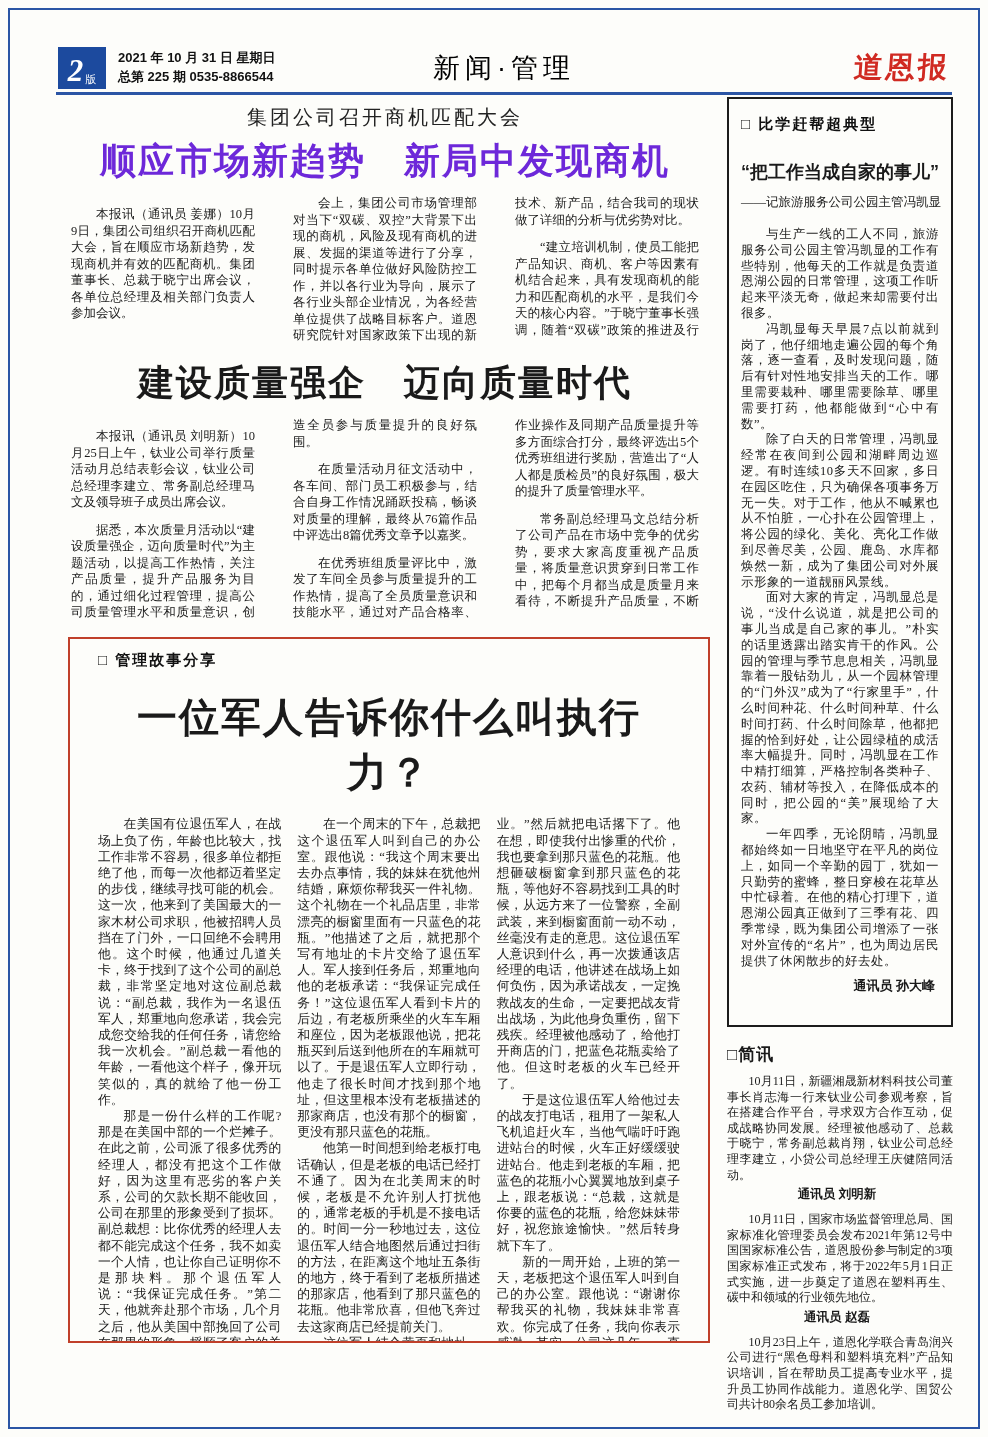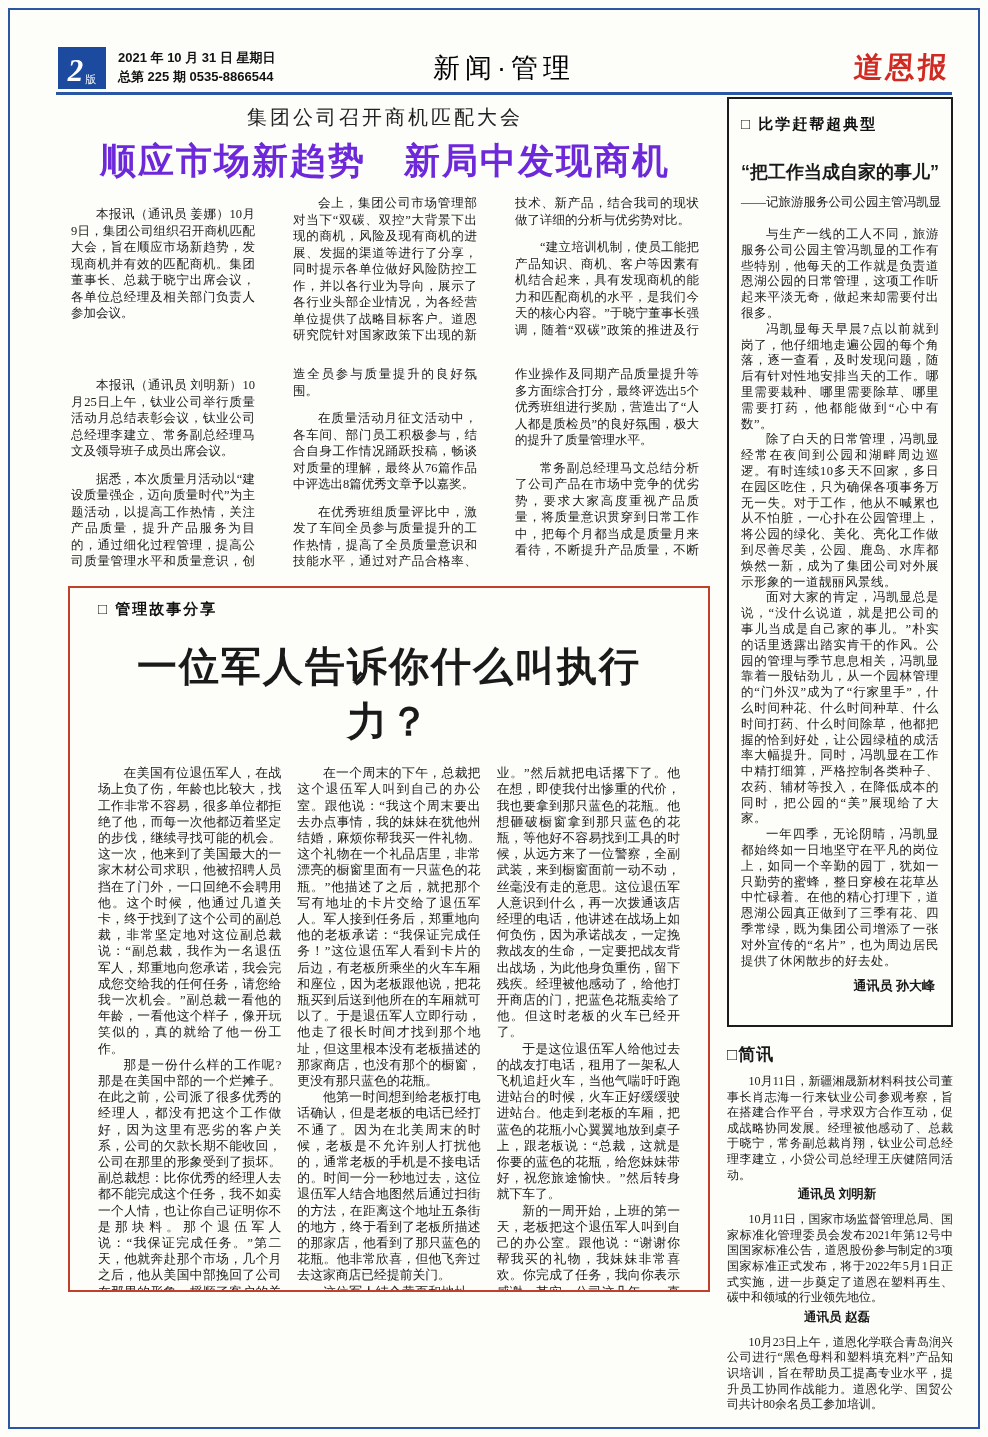--- a/index.html
+++ b/index.html
@@ -93,20 +93,21 @@
       <div class="kicker">集团公司召开商机匹配大会</div>
       <div class="headline red">顺应市场新趋势　新局中发现商机</div>
       <div class="body-cols a1-body">
         <p>本报讯（通讯员 姜娜）10月9日，集团公司组织召开商机匹配大会，旨在顺应市场新趋势，发现商机并有效的匹配商机。集团董事长、总裁于晓宁出席会议，各单位总经理及相关部门负责人参加会议。</p>
         <p>会上，集团公司市场管理部对当下“双碳、双控”大背景下出现的商机，风险及现有商机的进展、发掘的渠道等进行了分享，同时提示各单位做好风险防控工作，并以各行业为导向，展示了各行业头部企业情况，为各经营单位提供了战略目标客户。道恩研究院针对国家政策下出现的新技术、新产品，结合我司的现状做了详细的分析与优劣势对比。</p>
         <p>“建立培训机制，使员工能把产品知识、商机、客户等因素有机结合起来，具有发现商机的能力和匹配商机的水平，是我们今天的核心内容。”于晓宁董事长强调，随着“双碳”政策的推进及行业的发展，各经营单位应深度研究相关政策，充分利用产品红利、政策红利、社会发展红利，发现商机，与时俱进，自我革命，不断升级技术与产品，匹配新市场、新客户，进一步丰富产品链、企业链和产业链。</p>
       </div>
     </div>
 
     <div>
+      <div class="headline">建设质量强企　迈向质量时代</div>
       <div class="body-cols a2-body">
         <p>本报讯（通讯员 刘明新）10月25日上午，钛业公司举行质量活动月总结表彰会议，钛业公司总经理李建立、常务副总经理马文及领导班子成员出席会议。</p>
         <p>据悉，本次质量月活动以“建设质量强企，迈向质量时代”为主题活动，以提高工作热情，关注产品质量，提升产品服务为目的，通过细化过程管理，提高公司质量管理水平和质量意识，创造全员参与质量提升的良好氛围。</p>
         <p>在质量活动月征文活动中，各车间、部门员工积极参与，结合自身工作情况踊跃投稿，畅谈对质量的理解，最终从76篇作品中评选出8篇优秀文章予以嘉奖。</p>
         <p>在优秀班组质量评比中，激发了车间全员参与质量提升的工作热情，提高了全员质量意识和技能水平，通过对产品合格率、作业操作及同期产品质量提升等多方面综合打分，最终评选出5个优秀班组进行奖励，营造出了“人人都是质检员”的良好氛围，极大的提升了质量管理水平。</p>
         <p>常务副总经理马文总结分析了公司产品在市场中竞争的优劣势，要求大家高度重视产品质量，将质量意识贯穿到日常工作中，把每个月都当成是质量月来看待，不断提升产品质量，不断提升管理水平，不断提升产品市场竞争力。</p>
         <p>李建立总经理表示，质量就是企业的生命，全体干部员工要以此次质量月活动为契机，加强过程管理，严格管控各项产品指标，将产品做精、将企业做强，抢抓机遇，深入贯彻落实“产品为根、以人为本、科技引领、客户至上”的经营理念。</p>
       </div>
     </div>
 

